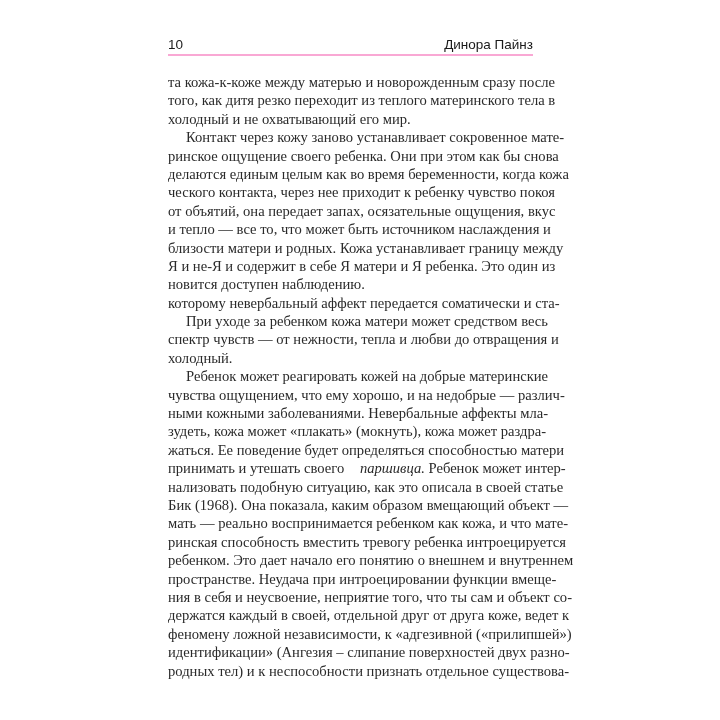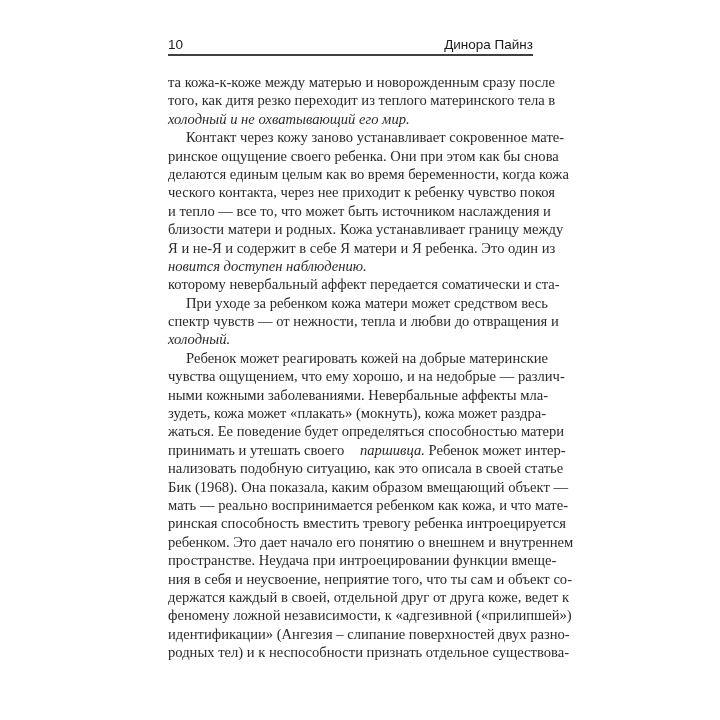--- a/index.html
+++ b/index.html
@@ -1,31 +1,31 @@
 <!DOCTYPE html>
 <html><head>
 <meta charset="utf-8">
 <style>
   html, body { margin: 0; padding: 0; background: #ffffff; }
   body { width: 720px; height: 720px; position: relative; overflow: hidden; }
   .page { position: absolute; left: 168px; top: 0; width: 365px; }
   .header {
     position: absolute; left: 0; top: 38px; width: 365px; height: 16px;
-    border-bottom: 2px solid #404040;
+    border-bottom: 2px solid #f9a8d4;
     font-family: "Liberation Sans", sans-serif; font-size: 13.5px; color: #1a1a1a;
   }
   .header .num { position: absolute; left: 0; top: -1px; }
   .header .author { position: absolute; right: 0; top: -1px; }
   .body {
     position: absolute; left: 0; top: 73px; width: 365px;
     font-family: "Liberation Serif", serif; font-size: 14.6px; line-height: 18.4px;
     color: #2a2a2a; text-align: justify;
   }
   .line { display: block; white-space: nowrap; text-align-last: justify; text-align: justify; height: 18.4px; }
-  .line.last { text-align-last: left; font-style: italic; }
+  .line.last { text-align-last: left; }
   .line.indent { padding-left: 18px; }
   .line span.it { font-style: italic; margin-left: 12px; }
 </style>
 </head>
 <body>
 
 <div class="page">
   <div class="header">
     <span class="num">10</span>
     <span class="author">Динора Пайнз</span>
@@ -34,20 +34,21 @@
       <div>
         <span class="line">та кожа-к-коже между матерью и новорожденным сразу после</span>
         <span class="line">того, как дитя резко переходит из теплого материнского тела в</span>
         <span class="line last">холодный и не охватывающий его мир.</span>
       </div>
       <div>
         <span class="line indent">Контакт через кожу заново устанавливает сокровенное мате-</span>
         <span class="line">ринское ощущение своего ребенка. Они при этом как бы снова</span>
         <span class="line">делаются единым целым как во время беременности, когда кожа</span>
         <span class="line">ческого контакта, через нее приходит к ребенку чувство покоя</span>
+        <span class="line">от объятий, она передает запах, осязательные ощущения, вкус</span>
         <span class="line">и тепло — все то, что может быть источником наслаждения и</span>
         <span class="line">близости матери и родных. Кожа устанавливает границу между</span>
         <span class="line">Я и не-Я и содержит в себе Я матери и Я ребенка. Это один из</span>
         <span class="line last">новится доступен наблюдению.</span>
         <span class="line">которому невербальный аффект передается соматически и ста-</span>
       </div>
       <div>
         <span class="line indent">При уходе за ребенком кожа матери может средством весь</span>
         <span class="line">спектр чувств — от нежности, тепла и любви до отвращения и</span>
         <span class="line last">холодный.</span>

